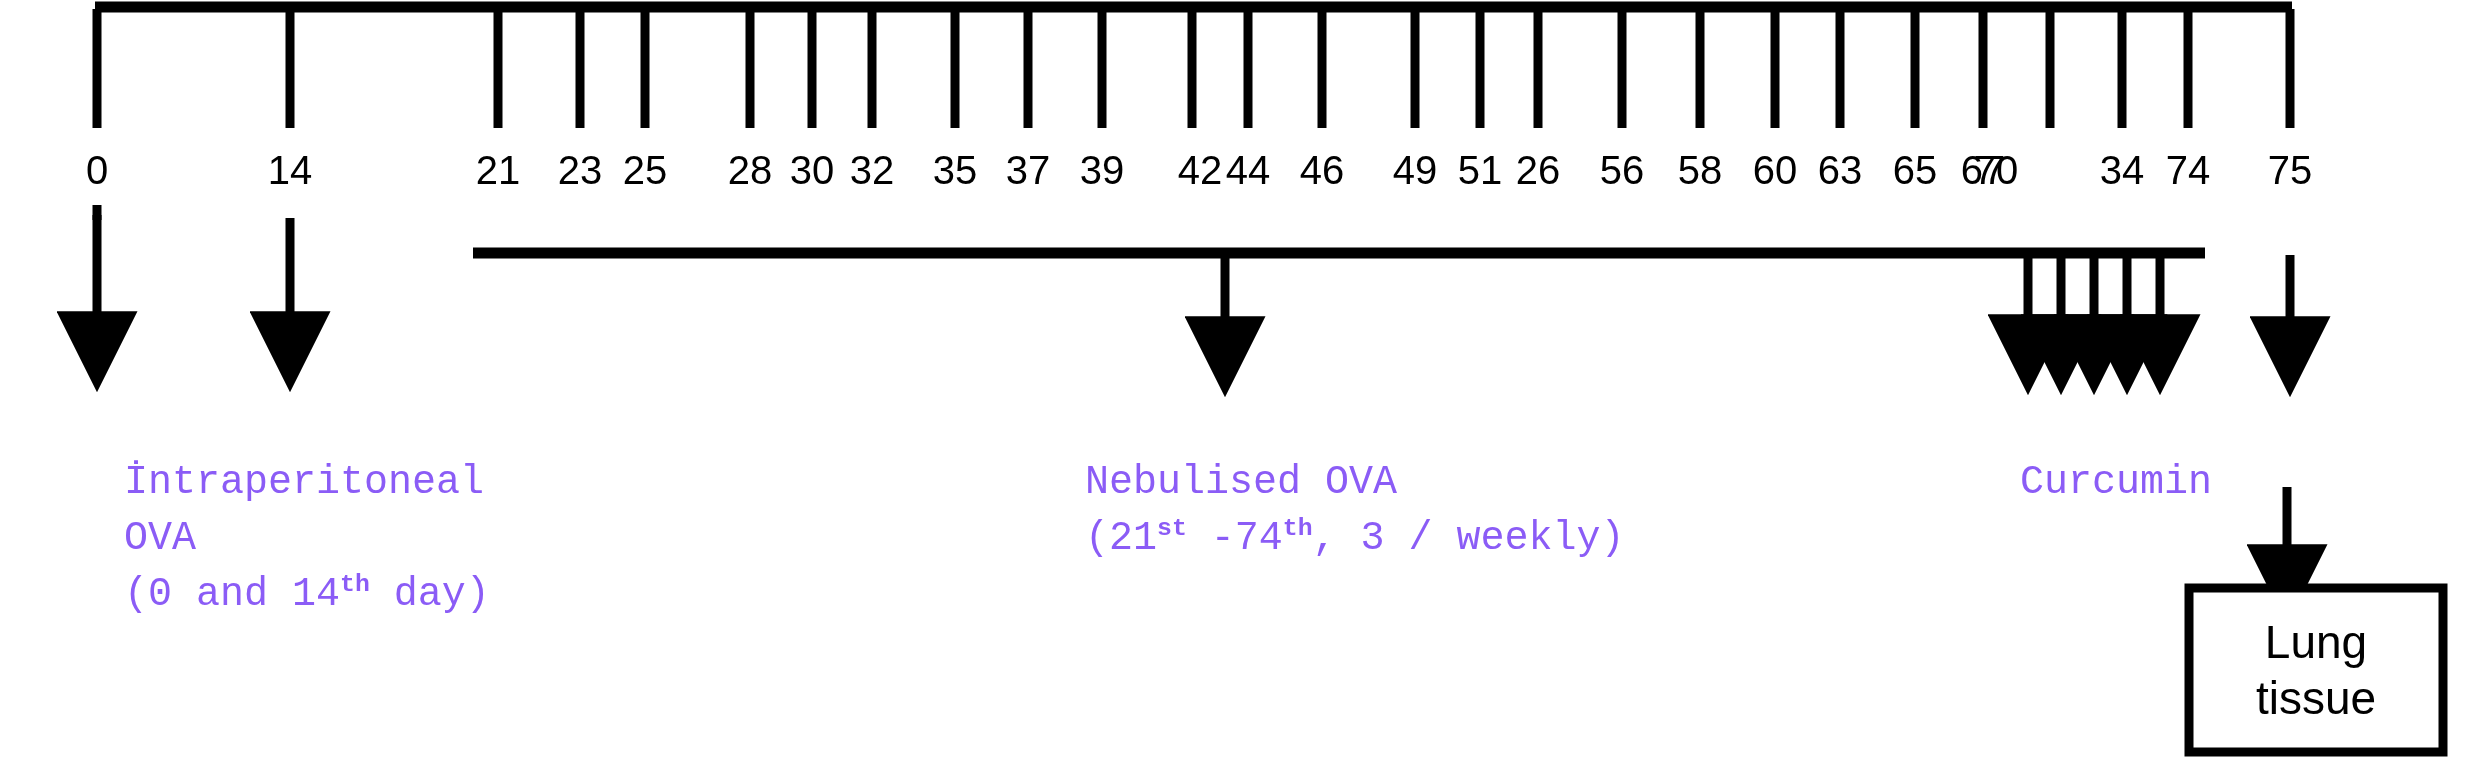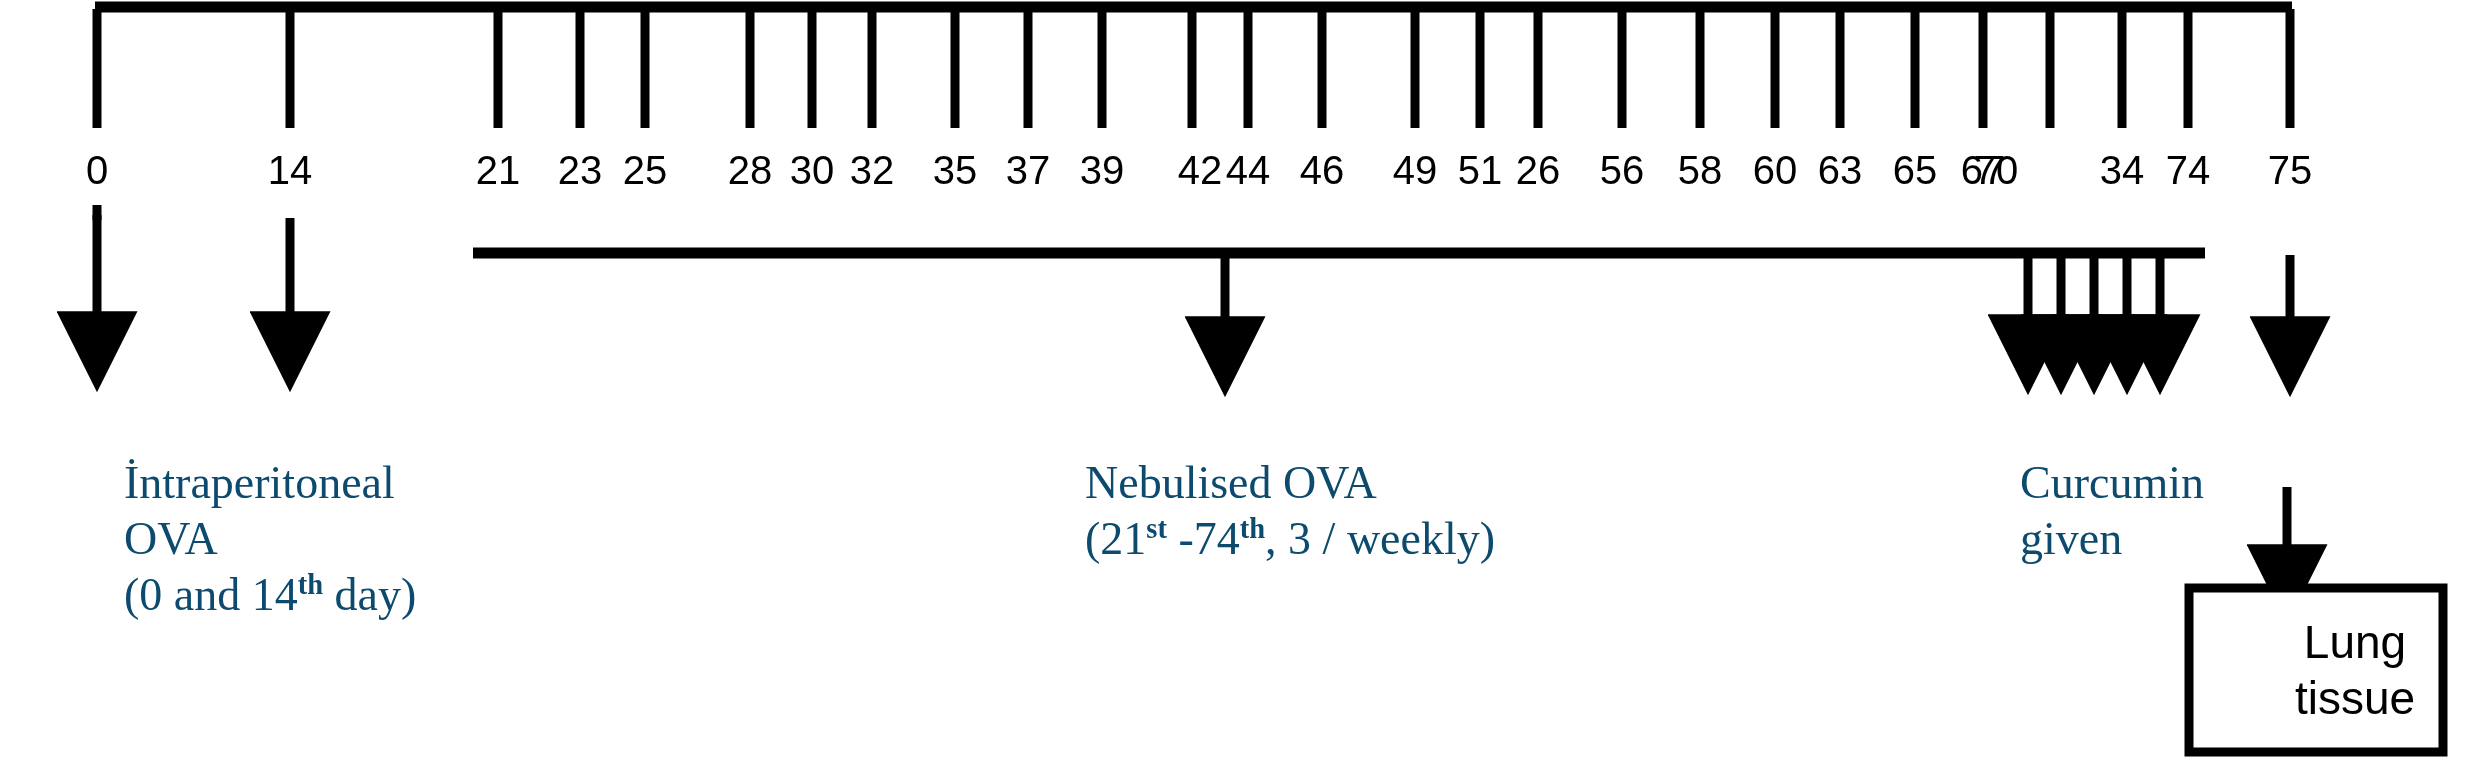--- a/index.html
+++ b/index.html
@@ -27,24 +27,24 @@
     position: absolute;
     font-family: "Liberation Sans", sans-serif;
     font-size: 40px;
     line-height: 40px;
     color: #000;
     white-space: nowrap;
     transform: translateX(-50%);
   }
   .caption {
     position: absolute;
-    font-family: Liberation Serif, serif;
-    font-size: 46px;
+    font-family: Liberation Mono, monospace;
+    font-size: 40px;
     line-height: 56px;
-    color: #0c4a6e;
+    color: #8b5cf6;
     white-space: nowrap;
   }
   .caption.center {
     text-align: center;
     transform: translateX(-50%);
   }
   .caption.left {
     text-align: left;
   }
   .caption sup {
@@ -182,22 +182,21 @@
     <div><span>(0 and 14</span><sup>th</sup><span> day)</span></div>
   </div>
 
   <div class="caption center" style="left:1085px; top:455px; width:0;">
     <div>Nebulised OVA</div>
     <div><span>(21</span><sup>st</sup><span> -74</span><sup>th</sup><span>, 3 / weekly)</span></div>
   </div>
 
   <div class="caption left" style="left:2020px; top:455px;">
     <div>Curcumin</div>
-    <div>given</div>
-  </div>
-
-
-  <div class="box-label" style="left:2316px; top:614px;margin-left:39px;">
+  </div>
+
+
+  <div class="box-label" style="left:2316px; top:614px;">
     <div>Lung</div>
     <div>tissue</div>
   </div>
 
 </div>
 
 </body></html>

